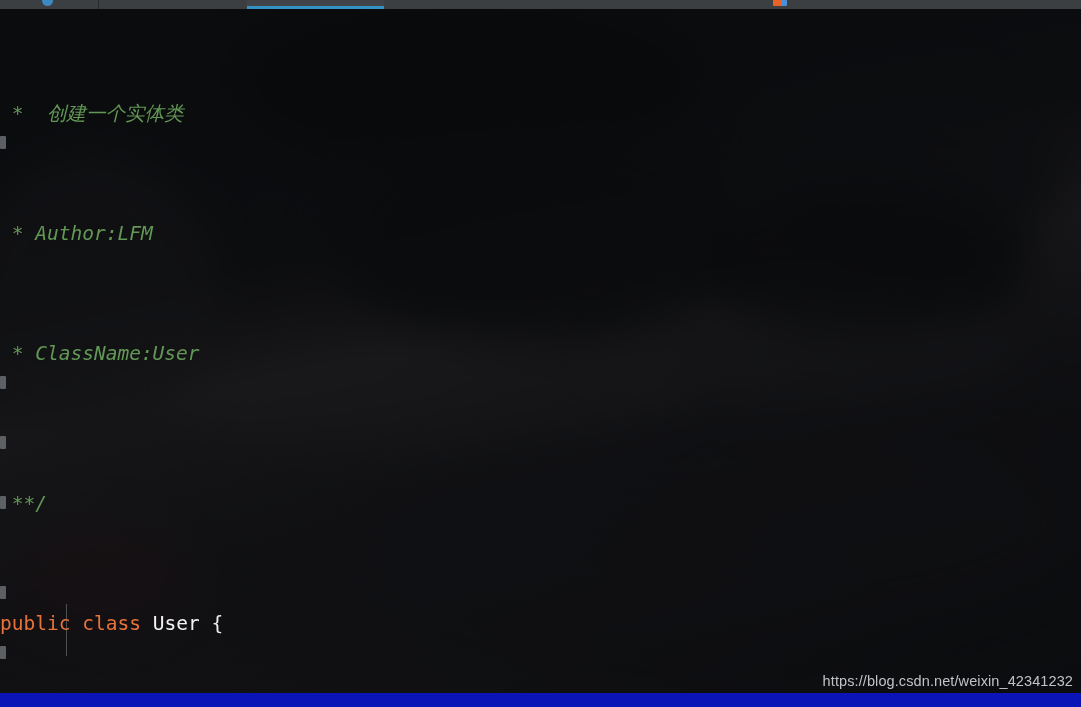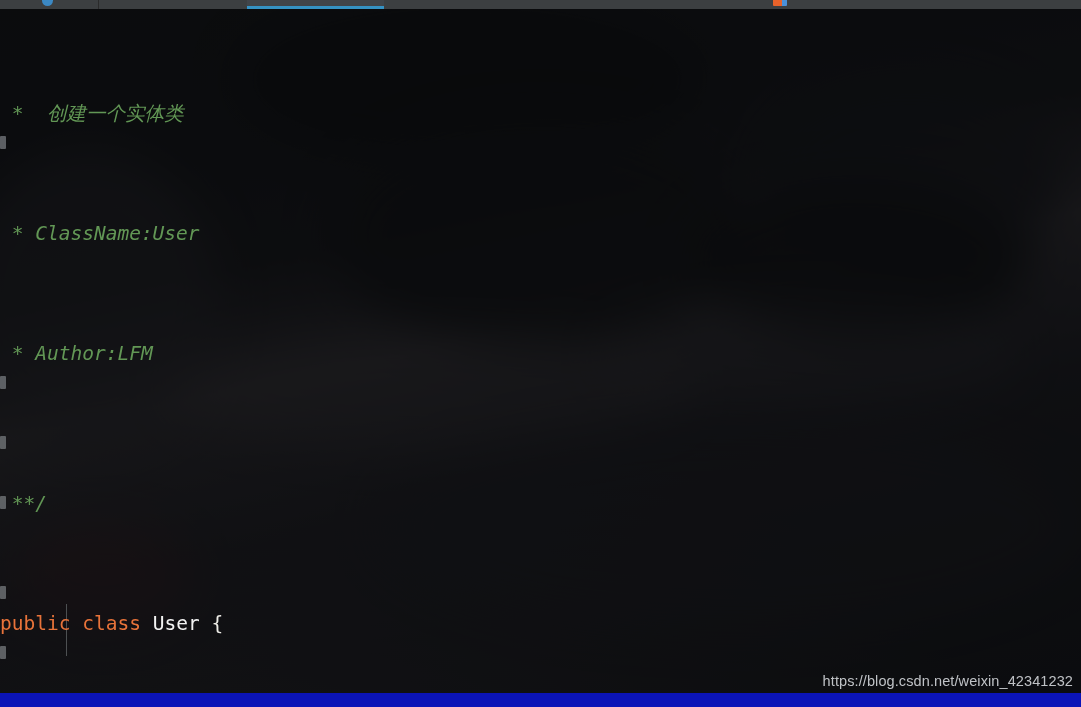--- a/index.html
+++ b/index.html
@@ -207,23 +207,23 @@
   <div class="gutter-mark" style="top:496px"></div>
   <div class="gutter-mark" style="top:586px"></div>
   <div class="gutter-mark" style="top:646px"></div>
 
   <div class="indent-guide" style="left:66px; top:604px; height:52px;"></div>
 
   <div class="code">
 
     <div class="line"><span class="c-comment"> *  </span><span class="c-comment cn">创建一个实体类</span></div>
 
+    <div class="line"><span class="c-comment"> * Author:LFM</span></div>
+
     <div class="line"><span class="c-comment"> * ClassName:User</span></div>
-
-    <div class="line"><span class="c-comment"> * Author:LFM</span></div>
 
 
     <div class="line"><span class="c-comment"> **/</span></div>
 
     <div class="line"><span class="c-kw">public</span><span class="c-plain"> </span><span class="c-kw">class</span><span class="c-plain"> </span><span class="c-type">User</span><span class="c-plain"> </span><span class="c-brace">{</span></div>
 
     
 
     
 

